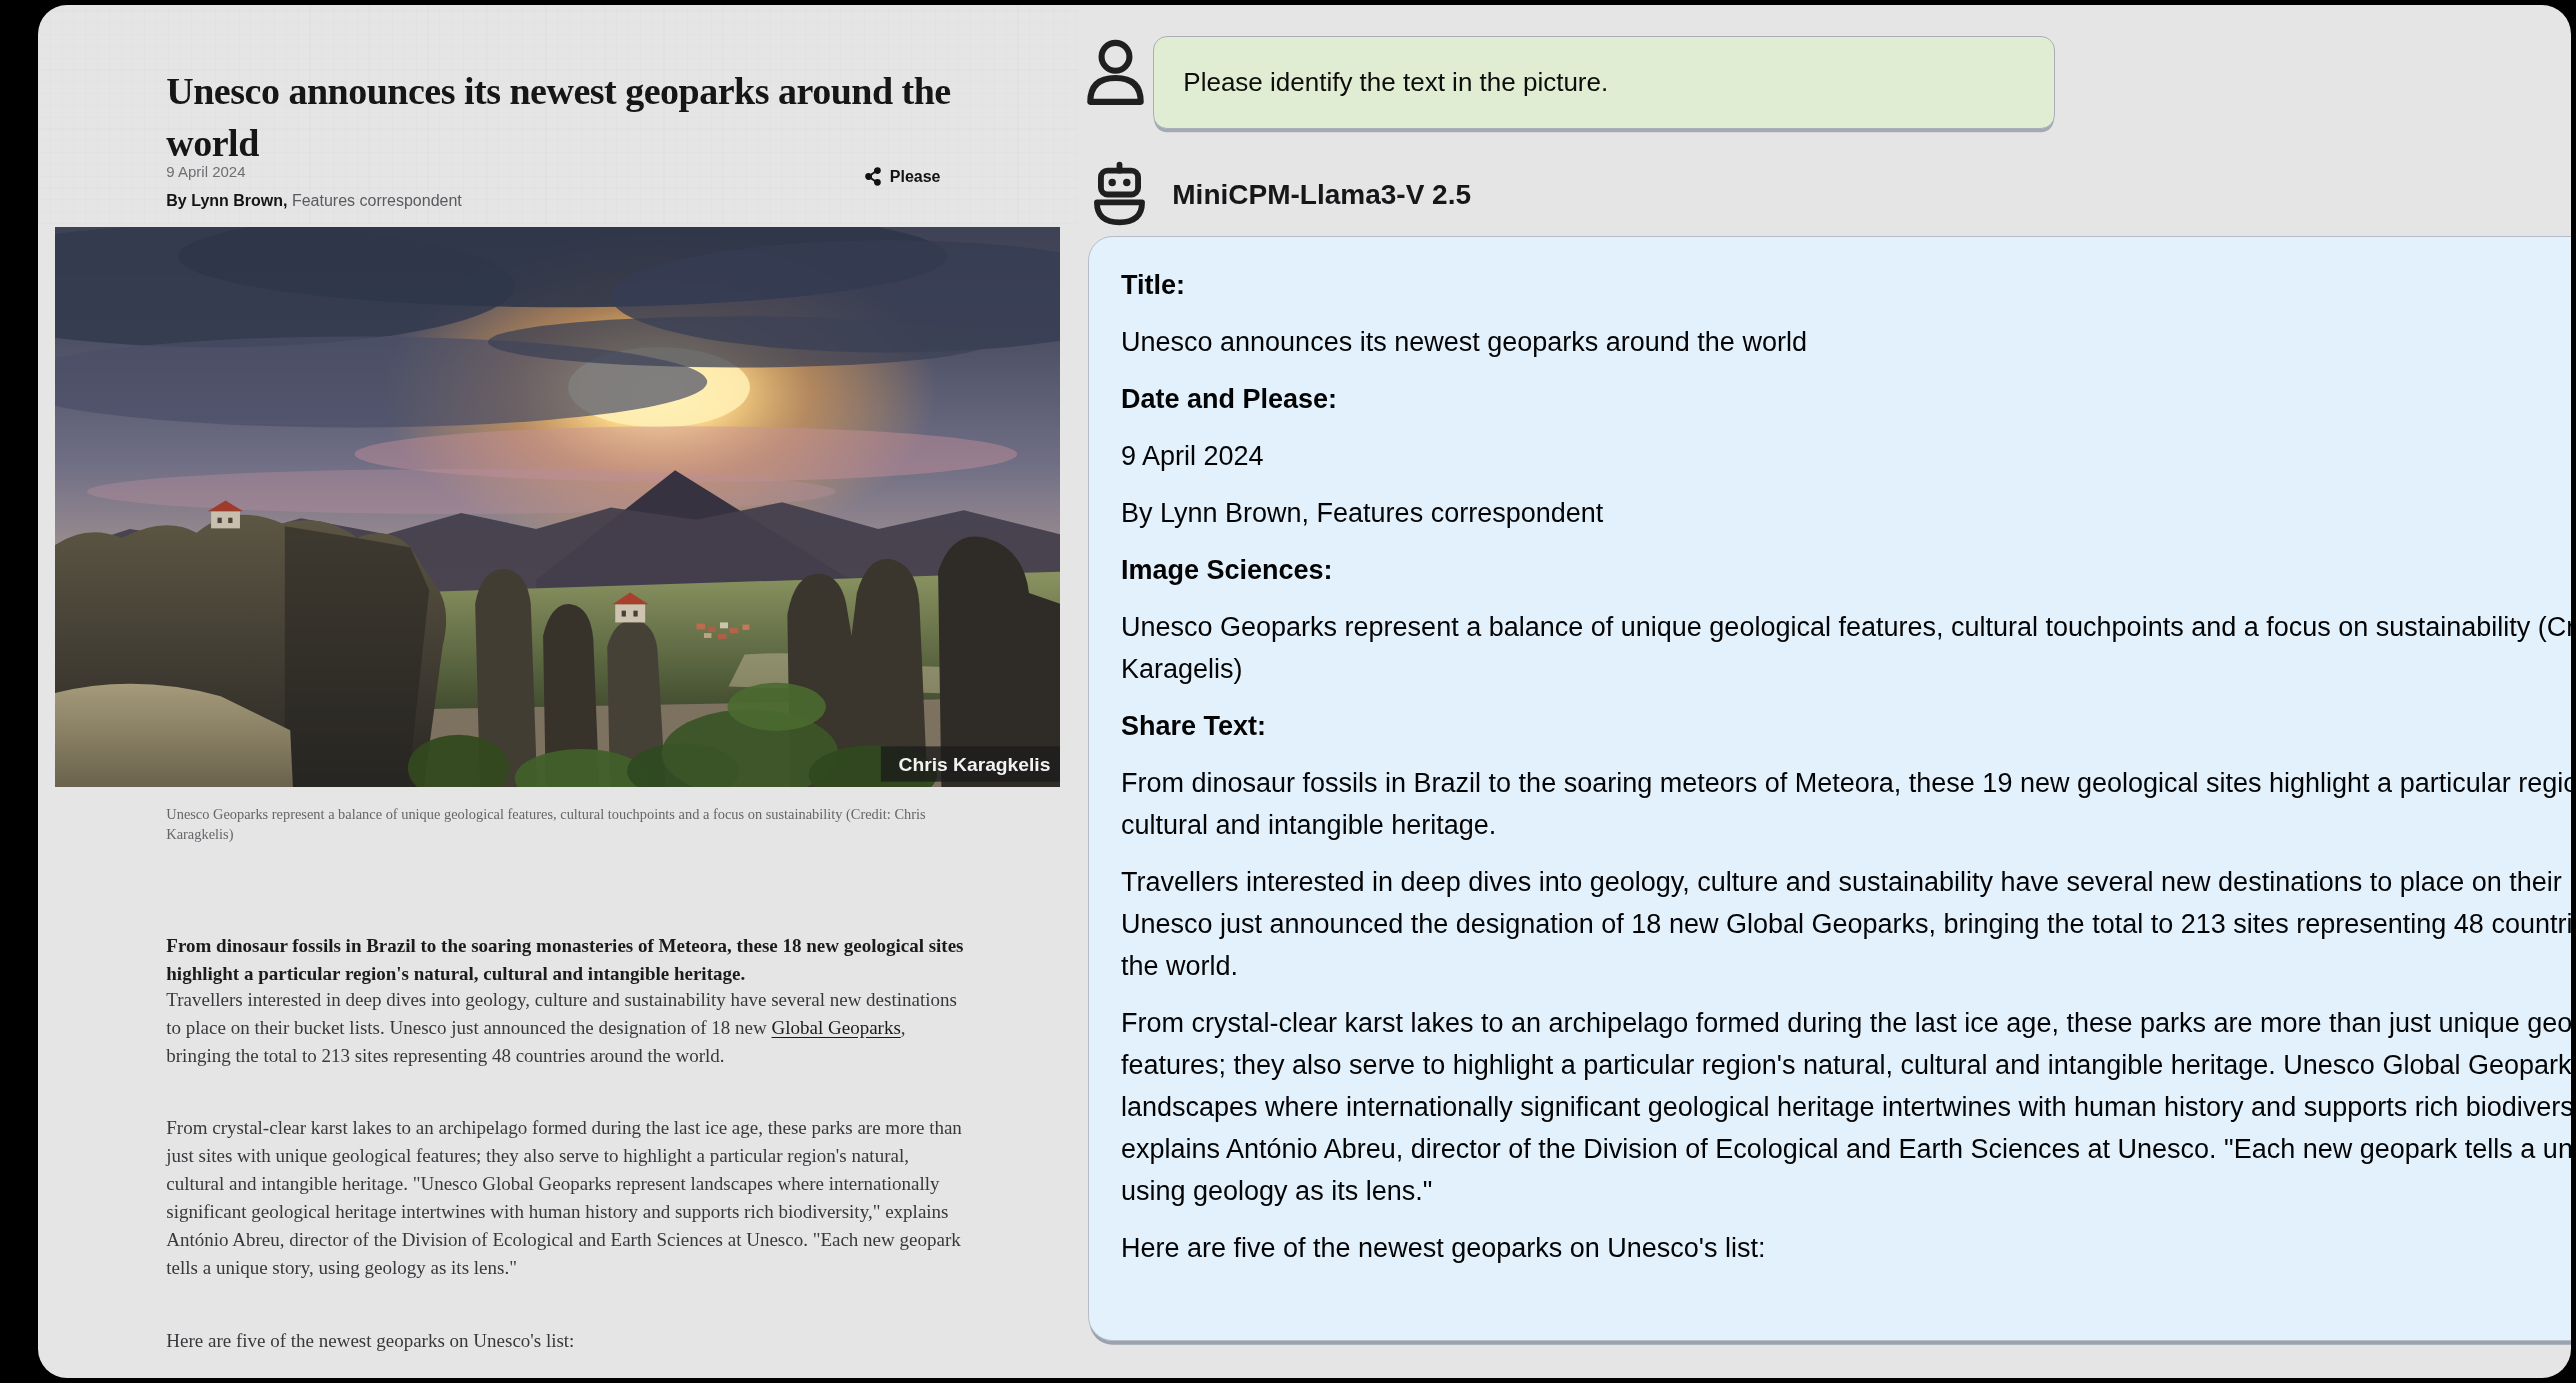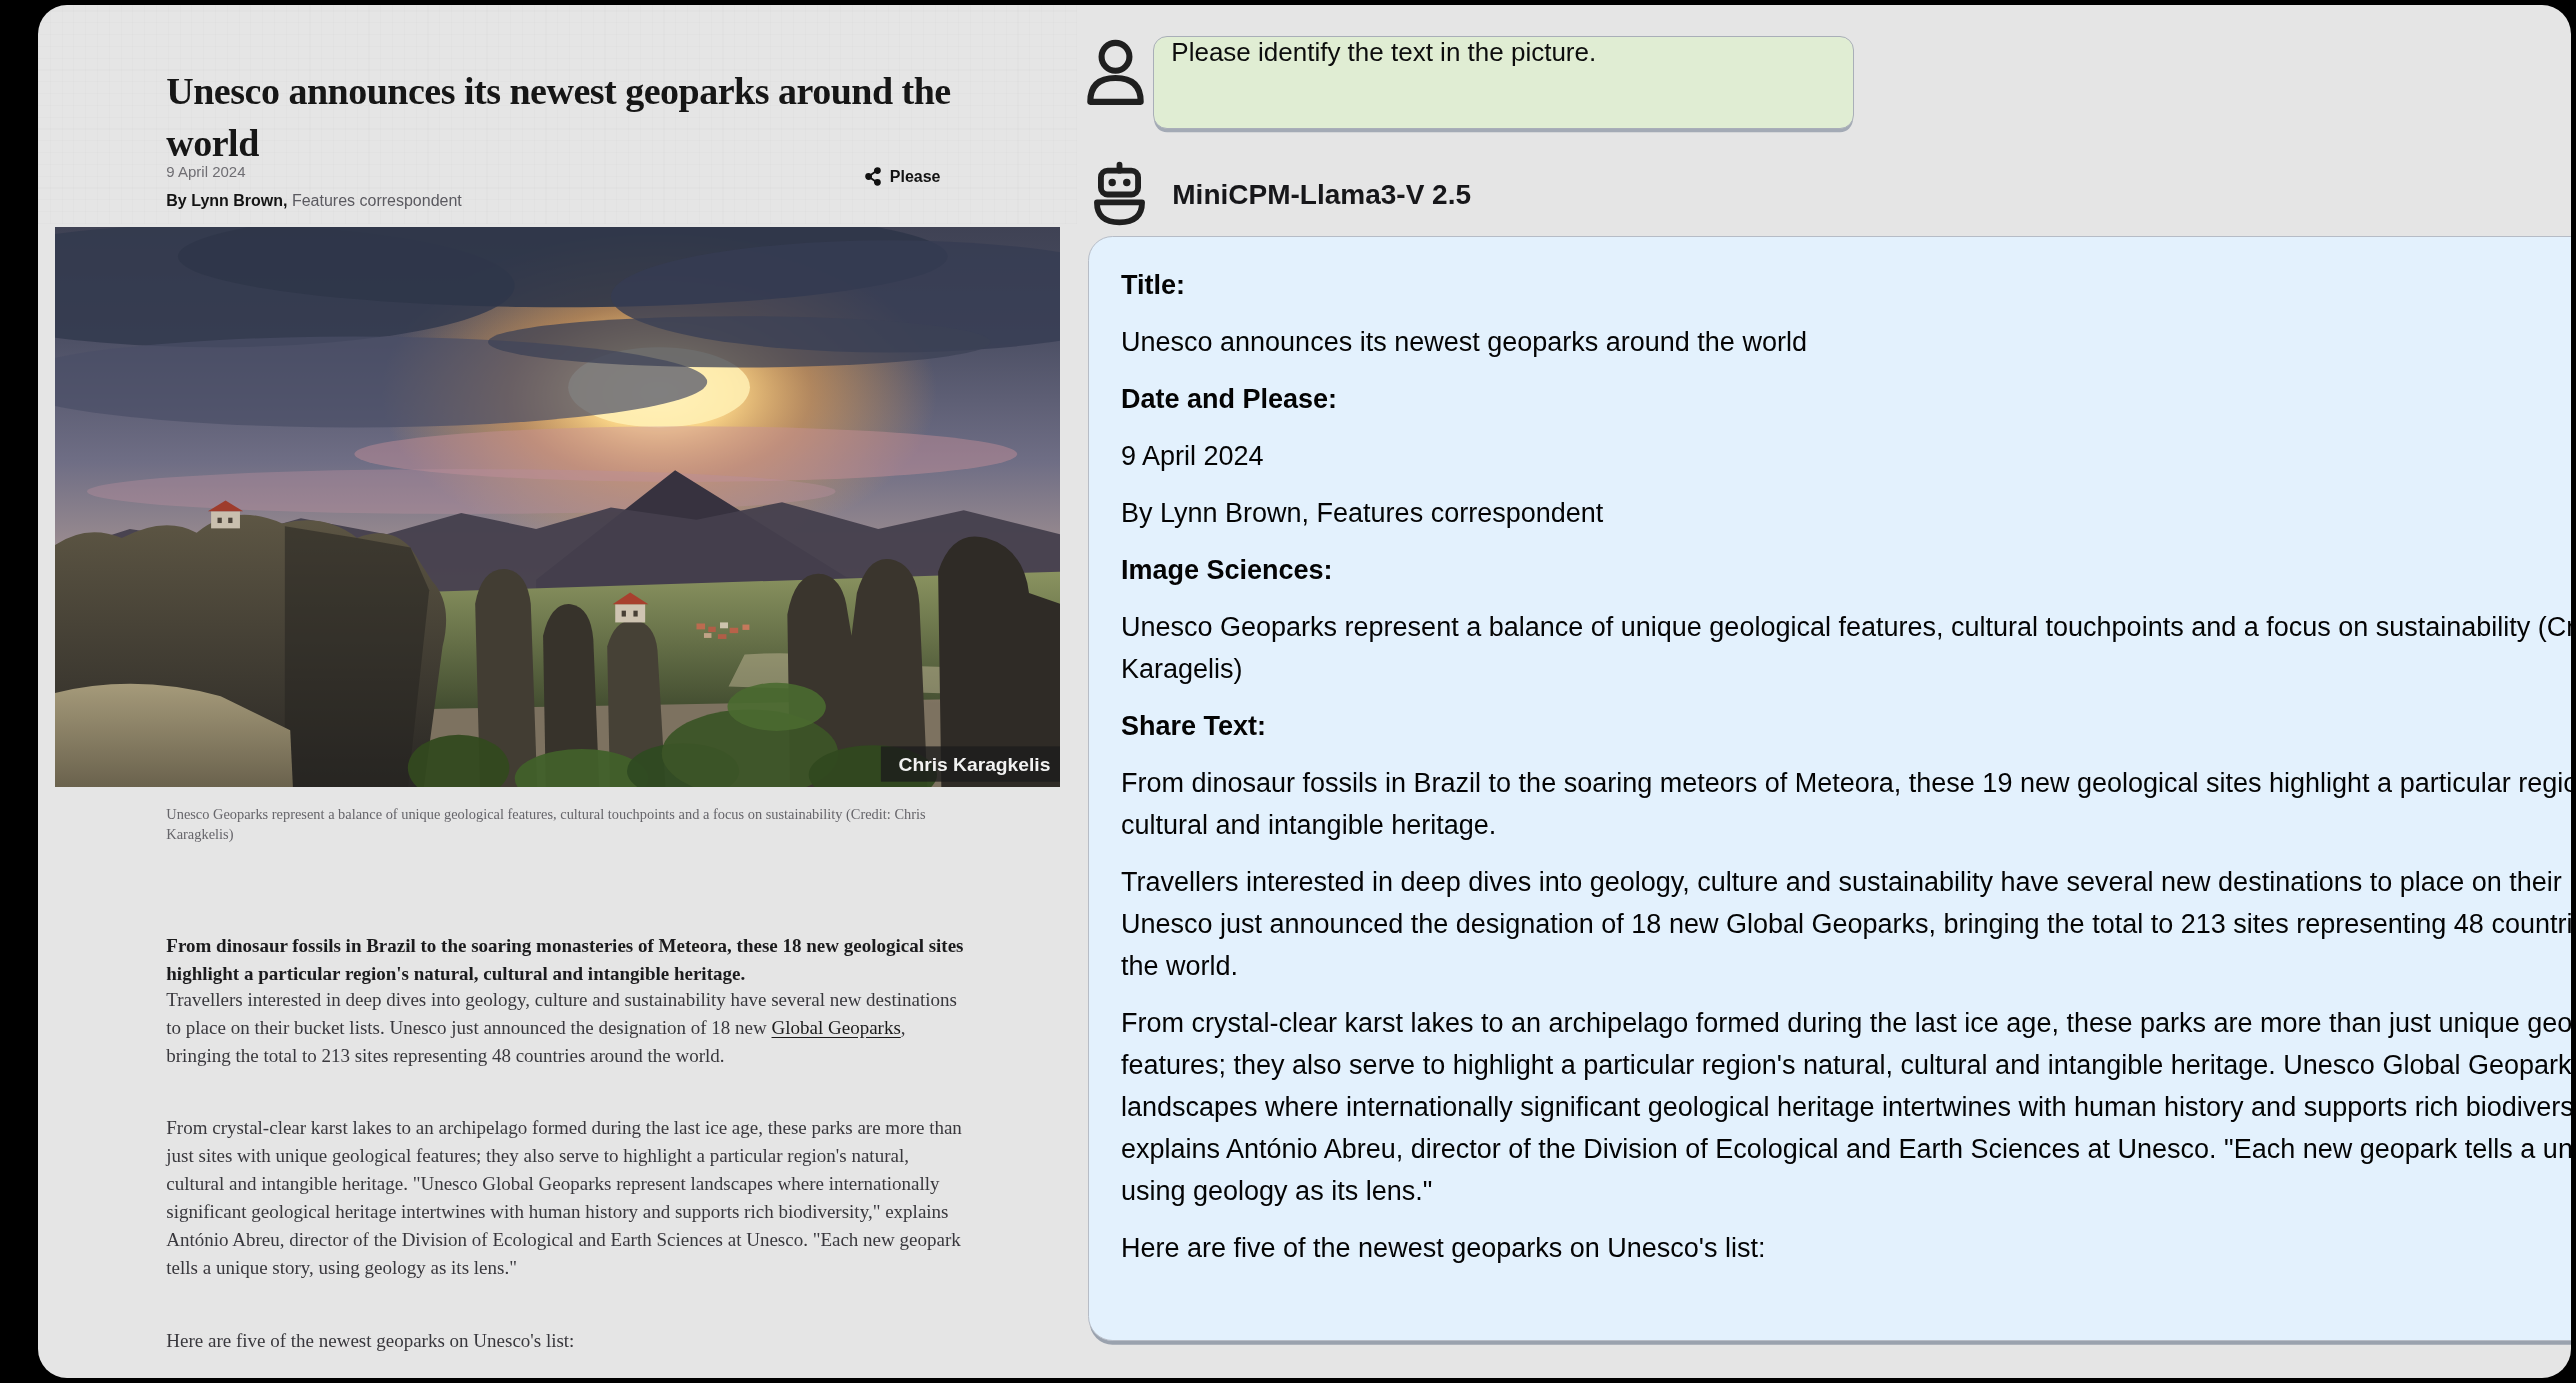--- a/index.html
+++ b/index.html
@@ -62,27 +62,27 @@
     position:absolute;left:128px;width:804px;
     font-family:"Liberation Serif","DejaVu Serif",serif;
     font-size:19px;line-height:28px;color:#39383d;
   }
   .p2{top:962px;} .p3{top:1090px;} .p4{top:1303px;}
   .article-link{color:#1a1a1a;text-decoration:underline;text-underline-offset:2.7px;cursor:pointer;}
   
   .chat{position:absolute;left:1039px;top:0;right:0;height:100%;}
   .avatar-svg{position:absolute;}
   .user-bubble{
-    position:absolute;left:76px;top:31px;width:701px;height:93px;
+    position:absolute;left:76px;top:31px;width:902px;height:93px;
     background:#e0edd3;
     border:1.6px solid #a9aeb8;
     border-radius:14px;
     box-shadow:0 4.3px 0 -1.1px #a3aab5;
-    display:flex;align-items:flex-start;
-    padding-left:17px;box-sizing:border-box;
+    display:flex;align-items:center;
+    padding-left:29px;box-sizing:border-box;
   }
   .user-bubble-text{font-size:26px;color:#0d0d0d;}
   .bot-row-name{
     position:absolute;left:95px;top:174px;
     font-size:28px;font-weight:700;color:#17171a;
   }
   .bot-bubble{
     position:absolute;left:10.7px;top:231px;width:1656px;height:1105px;
     background:#e3f1fd;
     border:1.6px solid #b6bcc6;

